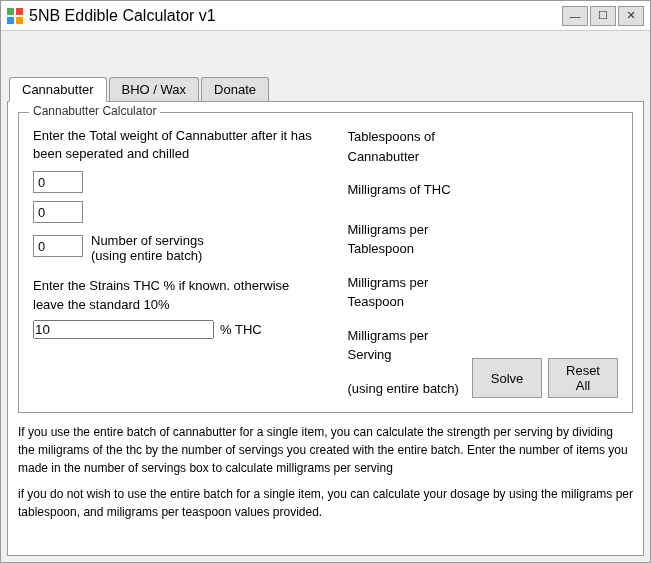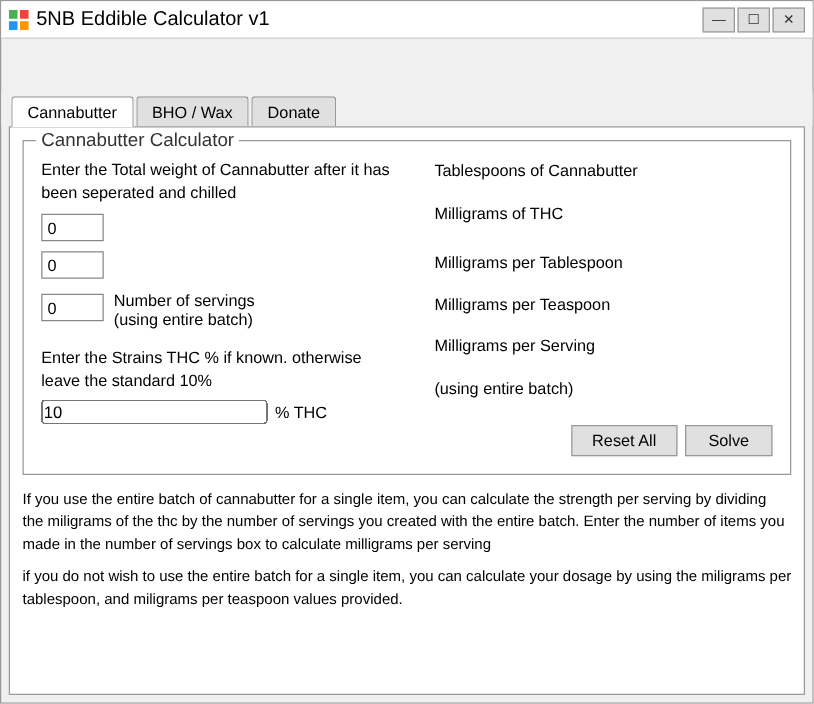--- a/index.html
+++ b/index.html
@@ -103,37 +103,37 @@
       padding: 10px 14px 14px 14px;
       margin-bottom: 10px;
       position: relative;
     }
     .group-label {
       position: absolute;
       top: -9px;
       left: 10px;
       background: #fff;
       padding: 0 4px;
-      font-size: 15px;
+      font-size: 12px;
       color: #333;
     }
 
     .calc-grid {
       display: grid;
       grid-template-columns: 1fr 1fr;
       gap: 4px;
     }
 
     .left-col {
       padding-right: 10px;
     }
     .right-col {
       padding-left: 20px;
       display: flex;
-      flex-direction: column;
+      flex-direction: row;
       justify-content: flex-start;
     }
 
     .field-row {
       display: flex;
       align-items: center;
       gap: 8px;
       margin-top: 8px;
     }
     .field-row input[type="text"] {
@@ -264,22 +264,22 @@
           <div>
             <div class="result-label">Tablespoons of Cannabutter</div>
             <div class="result-label">Milligrams of THC</div>
             <div class="result-label" style="margin-top: 20px;">Milligrams per Tablespoon</div>
             <div class="result-label">Milligrams per Teaspoon</div>
             <div class="result-label" style="">Milligrams per Serving</div>
             <div class="result-label">(using entire batch)</div>
           </div>
 
           <div class="button-row" style="margin-top: auto; padding-top: 20px;">
+            <button class="calc-btn">Solve</button>
             <button class="calc-btn">Reset All</button>
-            <button class="calc-btn">Solve</button>
           </div>
         </div>
       </div>
     </div>
 
     <div class="info-section">
       <p class="info-text">If you use the entire batch of cannabutter for a single item, you can calculate the strength per serving by dividing the miligrams of the thc by the number of servings you created with the entire batch. Enter the number of items you made in the number of servings box to calculate milligrams per serving</p>
       <p class="info-text">if you do not wish to use the entire batch for a single item, you can calculate your dosage by using the miligrams per tablespoon, and miligrams per teaspoon values provided.</p>
     </div>
   </div>

